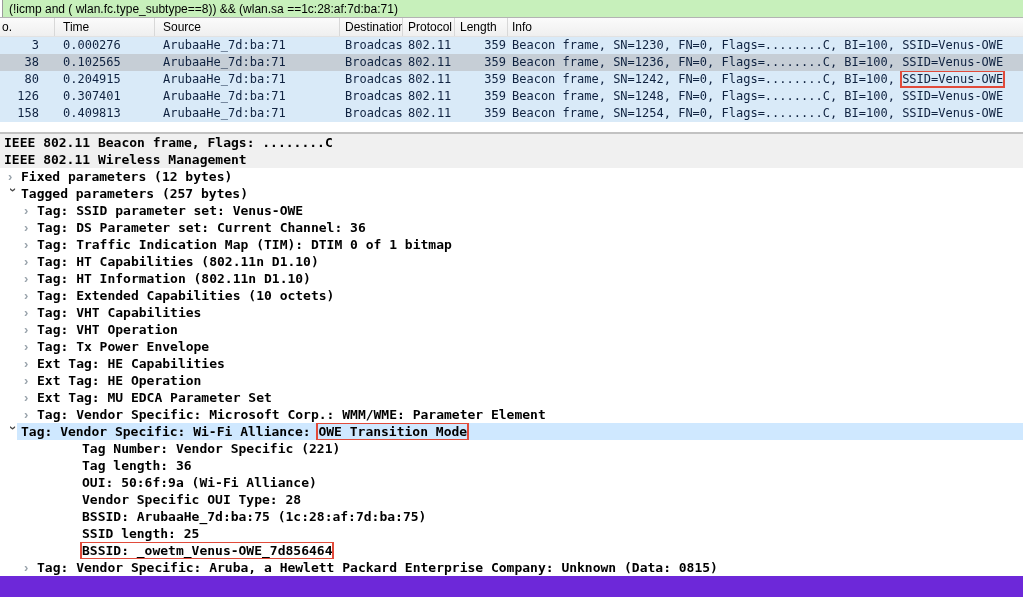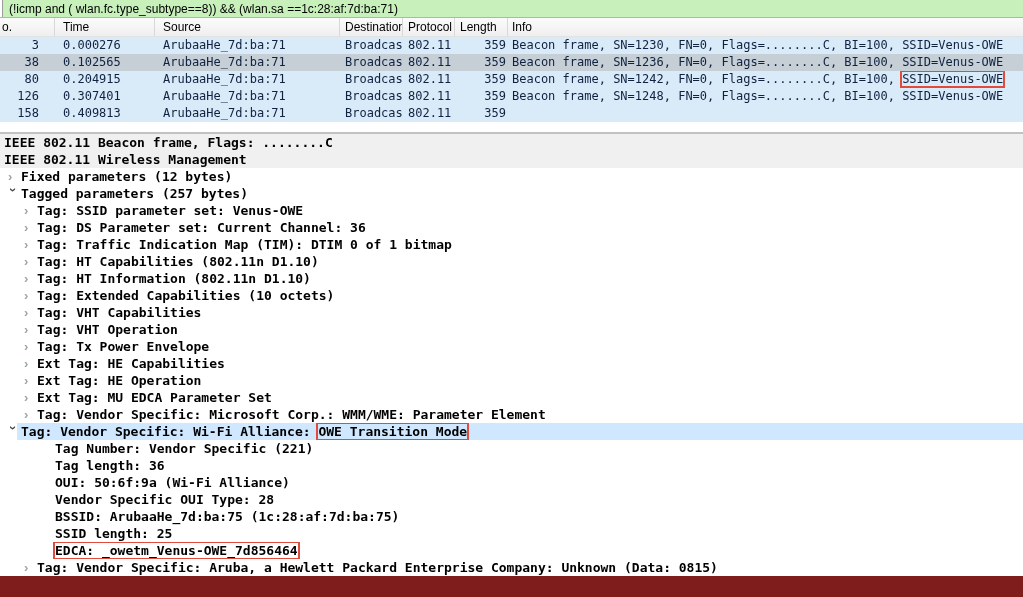--- a/index.html
+++ b/index.html
@@ -1,18 +1,18 @@
 <!DOCTYPE html>
 <html style="--filter-valid-bg: #c7f0bb; --packet-row-bg: #d9eaf8; --packet-row-selected-bg: #c6ced6; --detail-selected-bg: #cfe8ff; --detail-header-band-bg: #f0f0f0; --annotation-red: #e14b3b;"><head>
 <meta charset="utf-8">
 <style>
   html,body { margin:0; padding:0; background:#ffffff; }
   .app {
     position:relative; width:1023px; height:597px; overflow:hidden;
-    background:#7f1d1d; font-family:"Liberation Sans", sans-serif; font-size:12px;
+    background:#6d28d9; font-family:"Liberation Sans", sans-serif; font-size:12px;
     -webkit-font-smoothing:antialiased;
   }
   
   .filter-bar { height:17px; border-bottom:1px solid #b3b3b3; display:flex; background:#fff; }
   .filter-field {
     margin-left:2px; flex:1; background:var(--filter-valid-bg,#c7f0bb);
     border-left:1px solid #9b9b9b; display:flex; align-items:center;
     padding-left:6px; color:#000; font-size:12px; white-space:nowrap; overflow:hidden;
   }
   
@@ -44,21 +44,21 @@
   .pane-sep { height:12px; box-sizing:border-box; border-bottom:2px solid #c2c2c2; background:#fff; }
   
   .detail {
     font-family:"DejaVu Sans Mono","Liberation Mono",monospace; font-size:13px;
     color:#000; background:#fff;font-weight:bold;
   }
   .d-line { height:17px; line-height:17px; white-space:nowrap; overflow:hidden; }
   .d-line.lvl0 { padding-left:4px; }
   .d-line.lvl1 { padding-left:8px; }
   .d-line.lvl2 { padding-left:24px; }
-  .d-line.lvl3 { padding-left:55px; }
+  .d-line.lvl3 { padding-left:82px; }
   .d-line.band  { background:var(--detail-header-band-bg,#f0f0f0); }
   .d-line.selected {
     background:linear-gradient(90deg, #ffffff 0px, #ffffff 17px,
       var(--detail-selected-bg,#cfe8ff) 17px);
   }
   .arrow {
     display:inline-block; width:13px; color:#9aa4ac; text-align:left;
     font-family:"Liberation Sans", sans-serif; font-size:13px;
   }
   .arrow.expanded { color:#4a4a4a; transform:rotate(90deg); transform-origin:45% 50%; }
@@ -121,20 +121,21 @@
           <div class="cell c-length">359</div>
           <div class="cell c-info"><span>Beacon frame, SN=1248, FN=0, Flags=........C, BI=100, SSID=Venus-OWE</span></div>
         </div>
         <div class="pl-row grid-cols">
           <div class="cell c-no">158</div>
           <div class="cell c-time">0.409813</div>
           <div class="cell c-source">ArubaaHe_7d:ba:71</div>
           <div class="cell c-destination">Broadcast</div>
           <div class="cell c-protocol">802.11</div>
           <div class="cell c-length">359</div>
+          <div class="cell c-info"><span>Beacon frame, SN=1254, FN=0, Flags=........C, BI=100, SSID=Venus-OWE</span></div>
         </div>
       </div>
   </div>
 
   <div class="pane-sep"></div>
 
   <div class="detail">
       <div class="d-line lvl0 band"><span>IEEE 802.11 Beacon frame, Flags: ........C</span></div>
       <div class="d-line lvl0 band"><span>IEEE 802.11 Wireless Management</span></div>
       <div class="d-line lvl1"><span class="arrow">›</span><span>Fixed parameters (12 bytes)</span></div>
@@ -152,17 +153,17 @@
       <div class="d-line lvl2"><span class="arrow">›</span><span>Ext Tag: HE Operation</span></div>
       <div class="d-line lvl2"><span class="arrow">›</span><span>Ext Tag: MU EDCA Parameter Set</span></div>
       <div class="d-line lvl2"><span class="arrow">›</span><span>Tag: Vendor Specific: Microsoft Corp.: WMM/WME: Parameter Element</span></div>
       <div class="d-line lvl1 selected"><span class="arrow expanded">›</span><span>Tag: Vendor Specific: Wi-Fi Alliance: </span><span class="redbox">OWE Transition Mode</span></div>
       <div class="d-line lvl3"><span>Tag Number: Vendor Specific (221)</span></div>
       <div class="d-line lvl3"><span>Tag length: 36</span></div>
       <div class="d-line lvl3"><span>OUI: 50:6f:9a (Wi-Fi Alliance)</span></div>
       <div class="d-line lvl3"><span>Vendor Specific OUI Type: 28</span></div>
       <div class="d-line lvl3"><span>BSSID: ArubaaHe_7d:ba:75 (1c:28:af:7d:ba:75)</span></div>
       <div class="d-line lvl3"><span>SSID length: 25</span></div>
-      <div class="d-line lvl3"><span></span><span class="redbox">EDCA: _owetm_Venus-OWE_7d856464</span></div>
+      <div class="d-line lvl3"><span></span><span class="redbox">BSSID: _owetm_Venus-OWE_7d856464</span></div>
       <div class="d-line lvl2"><span class="arrow">›</span><span>Tag: Vendor Specific: Aruba, a Hewlett Packard Enterprise Company: Unknown (Data: 0815)</span></div>
     </div>
 
 </div>
 
 </body></html>

